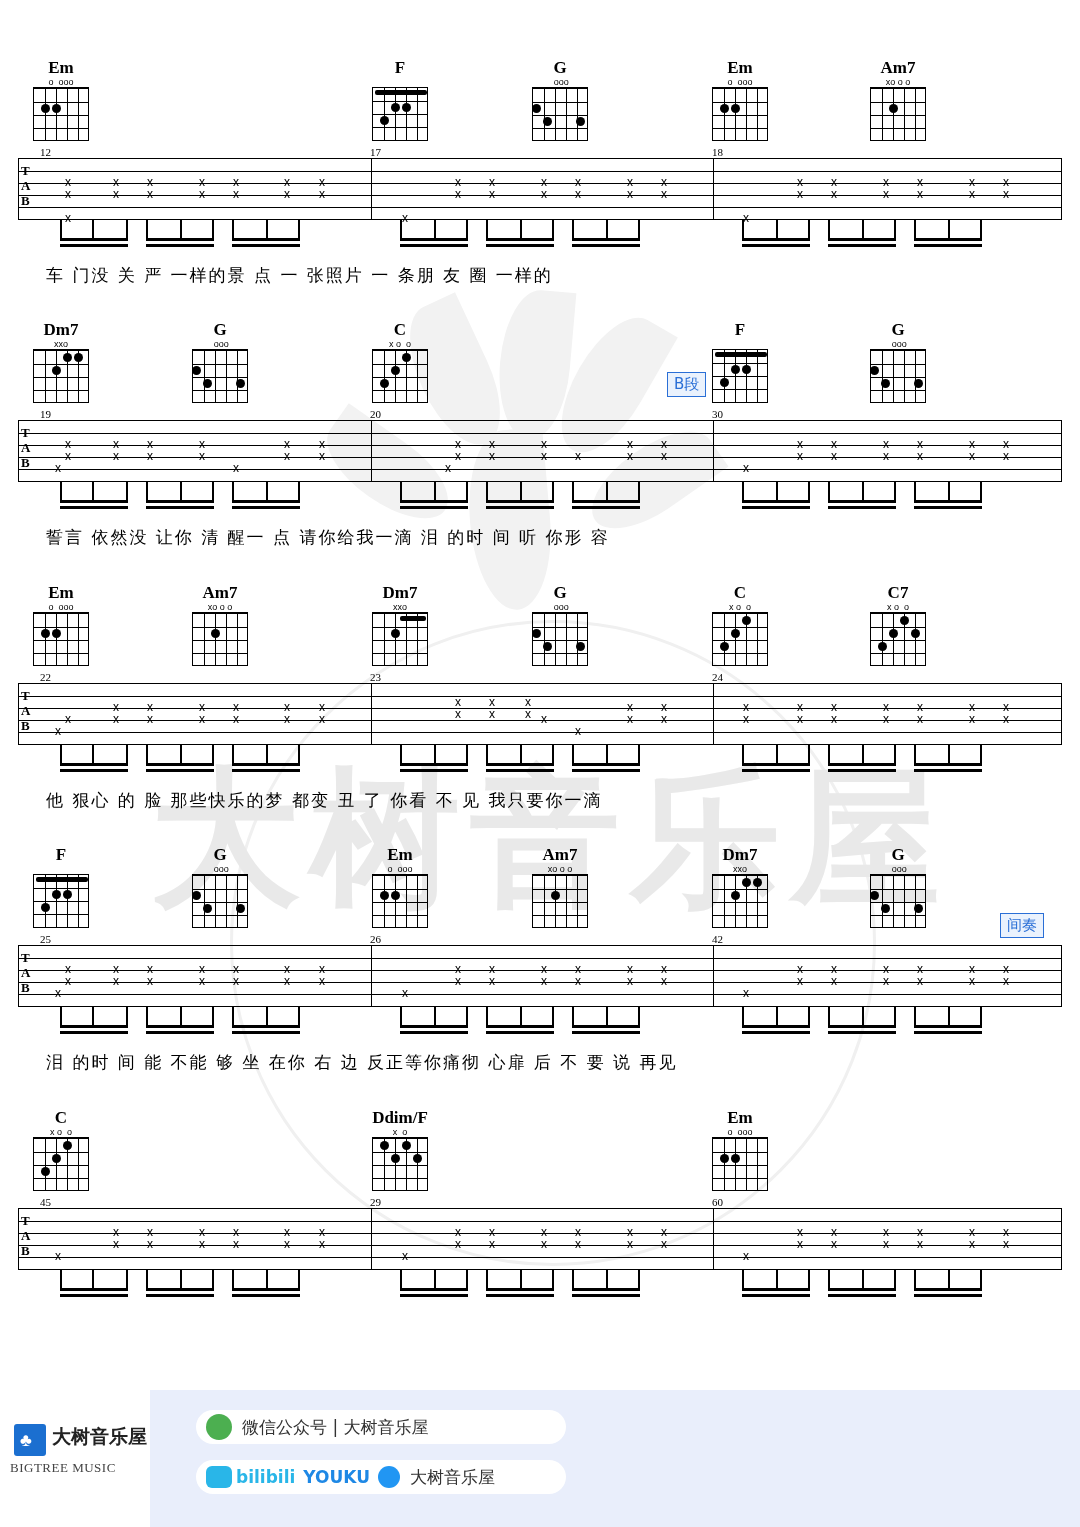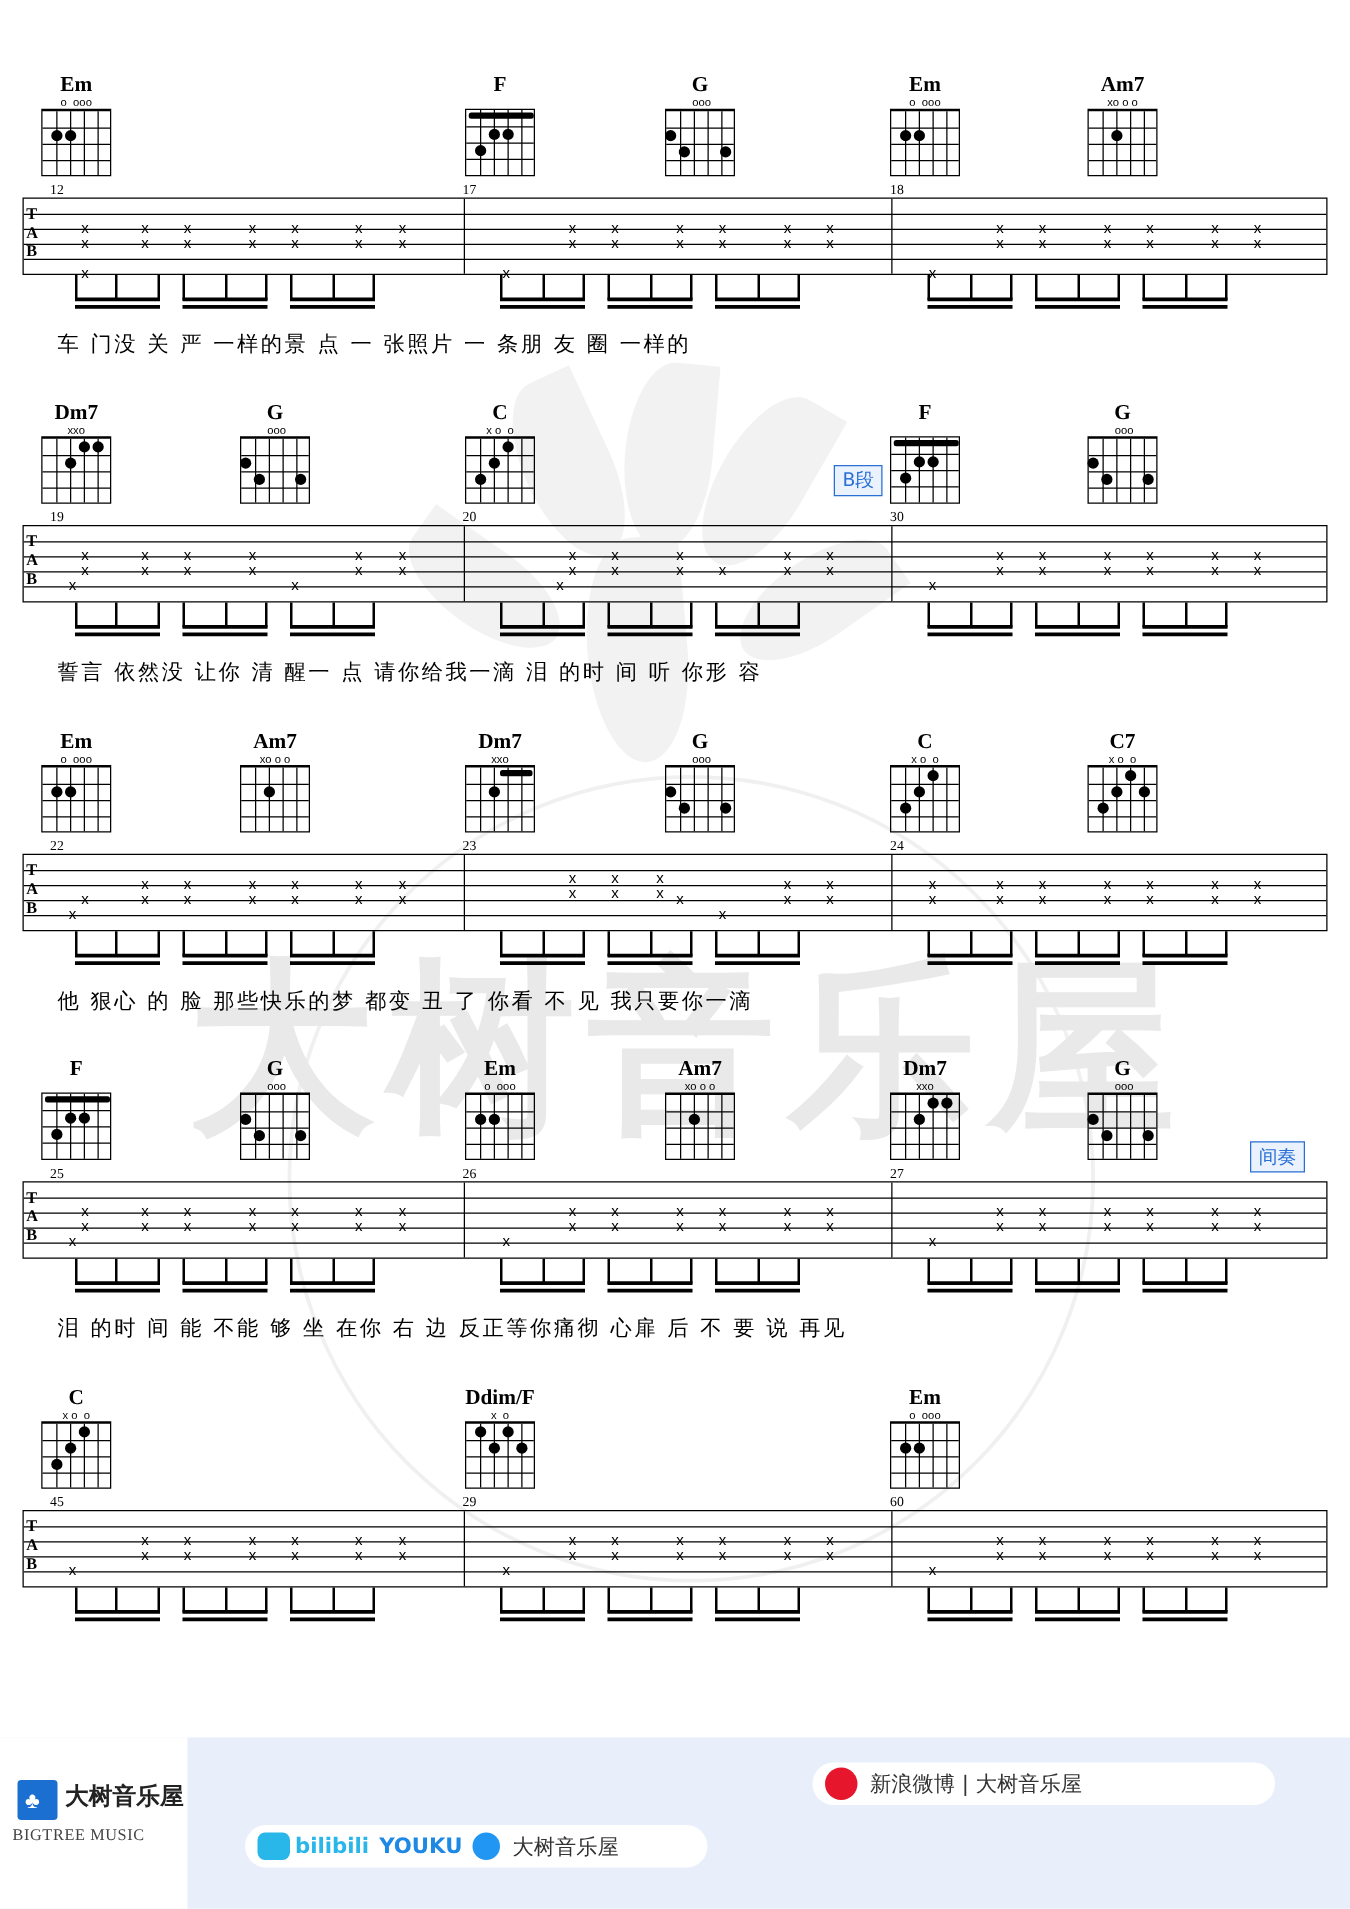--- a/index.html
+++ b/index.html
@@ -730,21 +730,21 @@
         <div class="dot" style="left:-1px;top:15px"></div>
           <div class="dot" style="left:10px;top:28px"></div>
           <div class="dot" style="left:43px;top:28px"></div>
       </div>
     </div>
 
     <div class="sectag" style="left:1000px;top:68px;">间奏</div>
 
     <div class="measnum" style="left:40px;top:88px;">25</div>
     <div class="measnum" style="left:370px;top:88px;">26</div>
-    <div class="measnum" style="left:712px;top:88px;">27</div>
+    <div class="measnum" style="left:712px;top:88px;">42</div>
     <div class="tab" style="top:100px;">
       <div class="line" style="top:12px"></div>
         <div class="line" style="top:24px"></div>
         <div class="line" style="top:36px"></div>
         <div class="line" style="top:48px"></div>
       <div class="bar" style="left:352px"></div>
         <div class="bar" style="left:694px"></div>
       <div class="tabword">T<br>A<br>B</div>
       <div class="xm" style="left:46px;top:17px;">x</div>
         <div class="xm" style="left:46px;top:29px;">x</div>
@@ -991,29 +991,29 @@
   <div class="pgno">2/4</div>
 
   <div class="footer">
     <div class="footer-left">
       <div class="logo-sq"></div>
       <div class="logo-tree">♣</div>
       <div class="logo-t1">大树音乐屋</div>
       <div class="logo-t2">BIGTREE MUSIC</div>
     </div>
 
+    <div class="pill" style="left:196px;top:20px;width:360px;padding-left:10px;">
+      <span class="rnd" style="width:26px;height:26px;background:#4caf50;margin-right:10px;"></span>
+      <span class="ptxt">微信公众号 | 大树音乐屋</span>
+    </div>
 
     <div class="pill" style="left:196px;top:70px;width:360px;padding-left:10px;">
       <span class="rnd" style="width:26px;height:22px;border-radius:6px;background:#29b6e8;margin-right:4px;"></span>
       <span class="ptxt" style="color:#29b6e8;font-weight:bold;margin-right:8px;">bilibili</span>
       <span class="ptxt" style="color:#1e88e5;font-weight:bold;margin-right:8px;">YOUKU</span>
       <span class="rnd" style="width:22px;height:22px;background:#2196f3;margin-right:10px;"></span>
       <span class="ptxt">大树音乐屋</span>
     </div>
 
-    <div class="pill" style="left:650px;top:20px;width:360px;padding-left:10px;">
-      <span class="rnd" style="width:26px;height:26px;background:#e6162d;margin-right:10px;"></span>
-      <span class="ptxt">新浪微博 | 大树音乐屋</span>
-    </div>
 
   </div>
 
 </div>
 
 </body></html>

